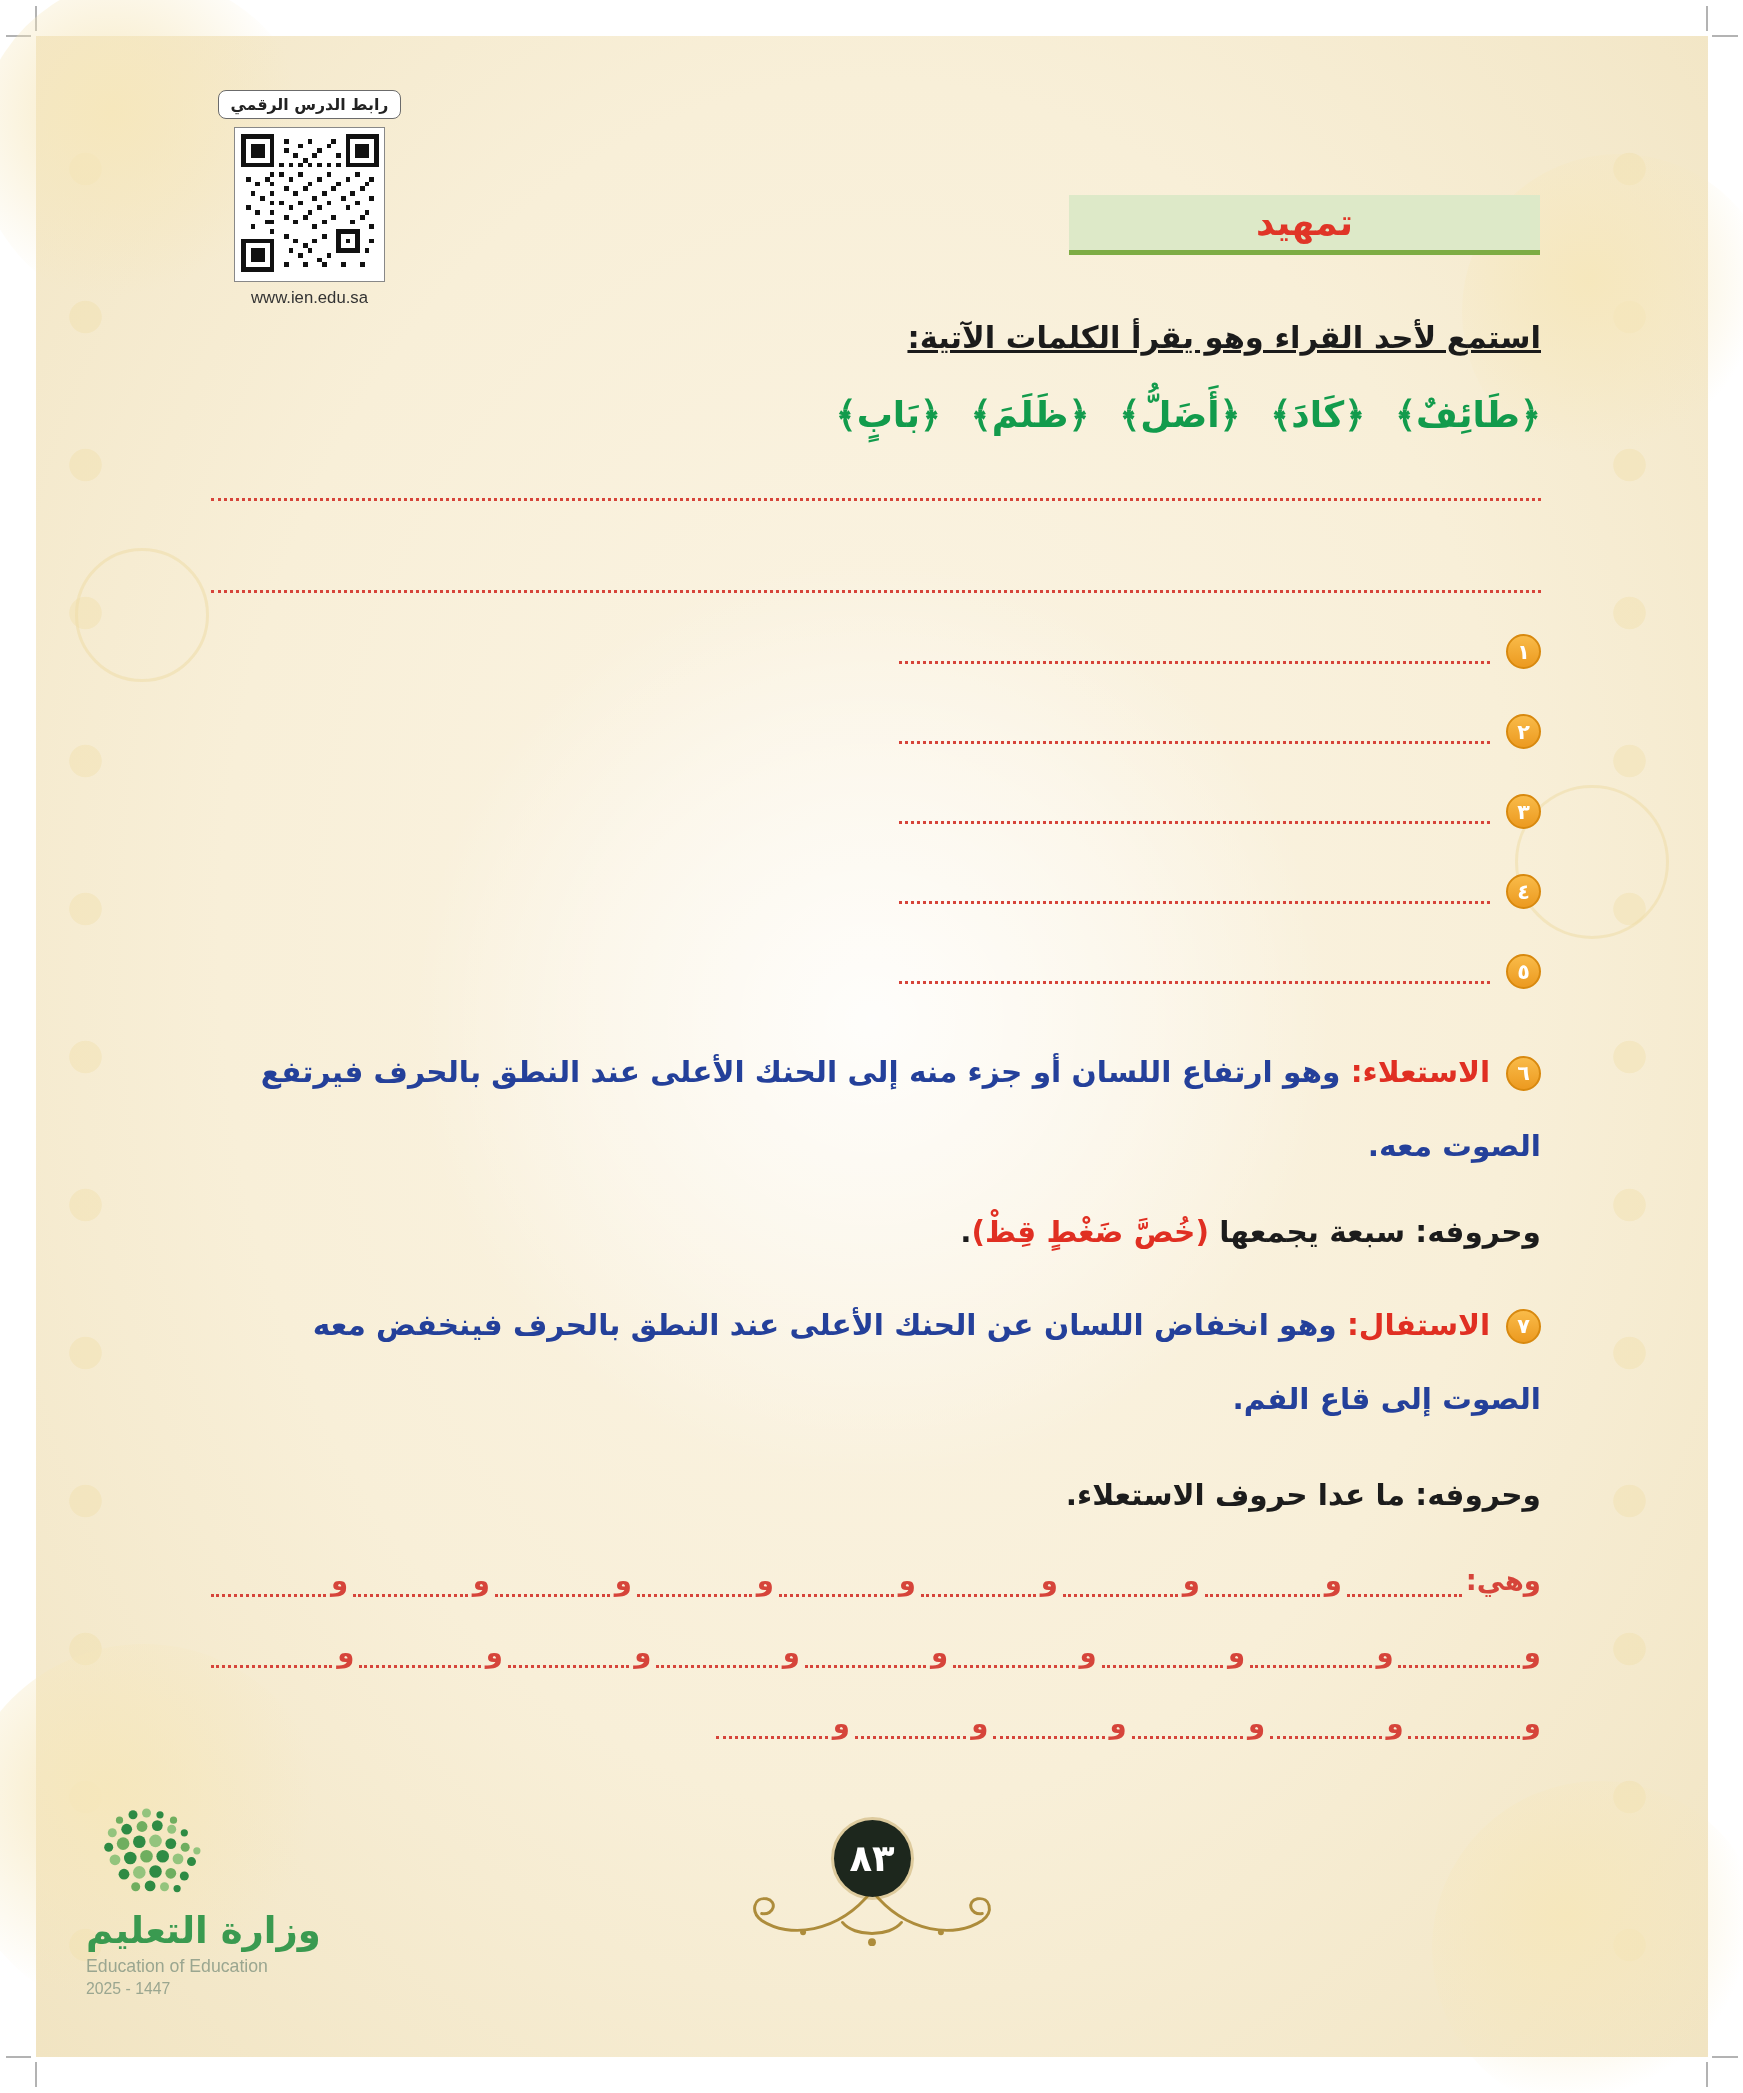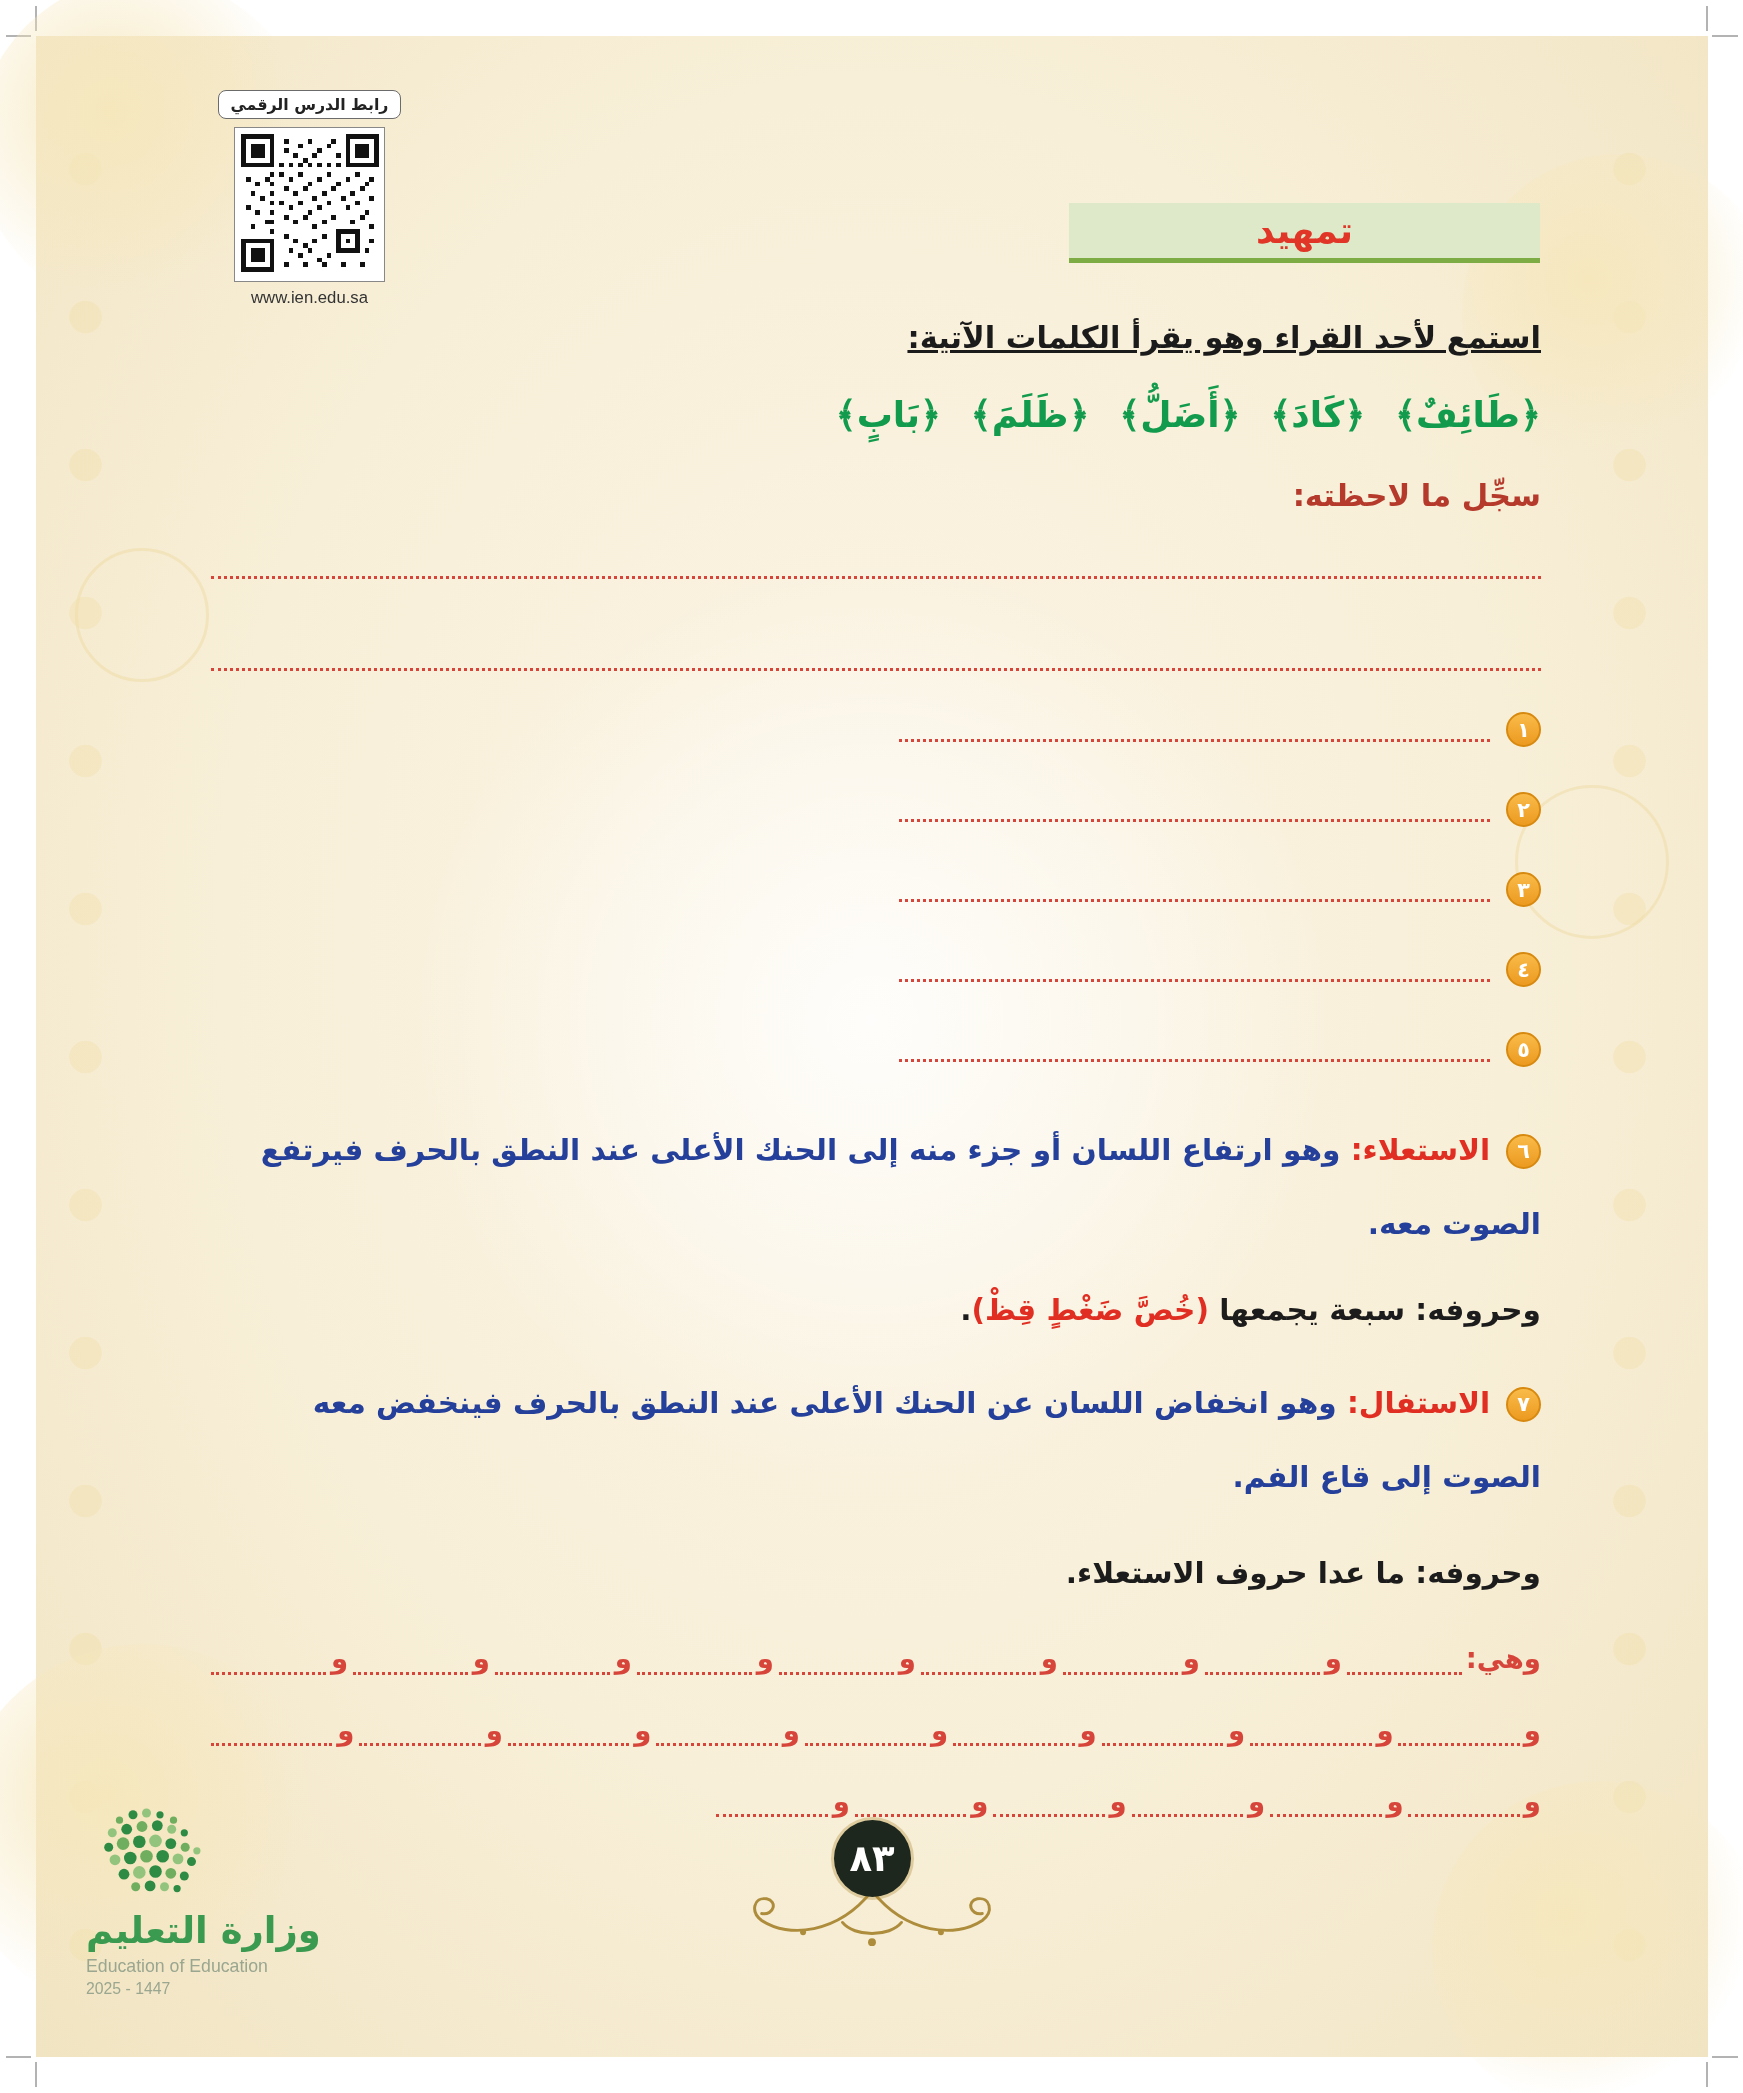--- a/index.html
+++ b/index.html
@@ -222,36 +222,35 @@
             <rect x="13" y="27" width="1" height="1"></rect>
             <rect x="17" y="27" width="1" height="1"></rect>
             <rect x="21" y="27" width="1" height="1"></rect>
             <rect x="25" y="27" width="1" height="1"></rect>
         </g>
       </svg>
     </div>
     <div class="qr-url">www.ien.edu.sa</div>
   </div>
 
-  <div class="header-bar" style="top:167px;right:168px;position:absolute;">
+  <div class="header-bar" style="top:159px;right:168px;position:absolute;">
     <span>تمهيد</span>
   </div>
 
   <div class="content" style="left:175px;top:251px;position:absolute;">
     <p class="listen">استمع لأحد القراء وهو يقرأ الكلمات الآتية:</p>
 
     <div class="quran-line">
         <span class="quran-word">﴿طَائِفٌ﴾</span>
         <span class="quran-word">﴿كَادَ﴾</span>
         <span class="quran-word">﴿أَضَلُّ﴾</span>
         <span class="quran-word">﴿ظَلَمَ﴾</span>
         <span class="quran-word">﴿بَابٍ﴾</span>
       </div>
 
-    <p class="record">سجِّل ما لاحظته:</p>
 
     <div class="blank-big first"></div>
     <div class="blank-big second"></div>
 
 
     <div class="blank-list">
         <div class="blank-row">
           <span class="num-badge">١</span>
           <span class="blank-dots"></span>
         </div>

